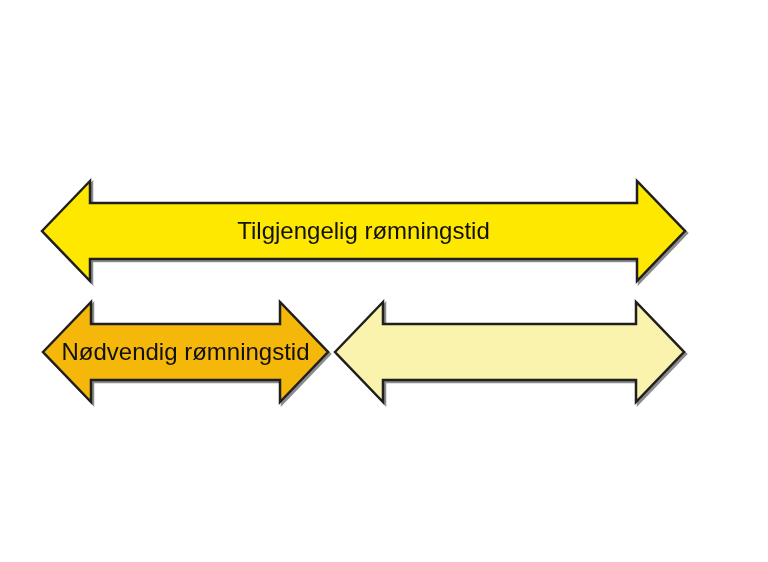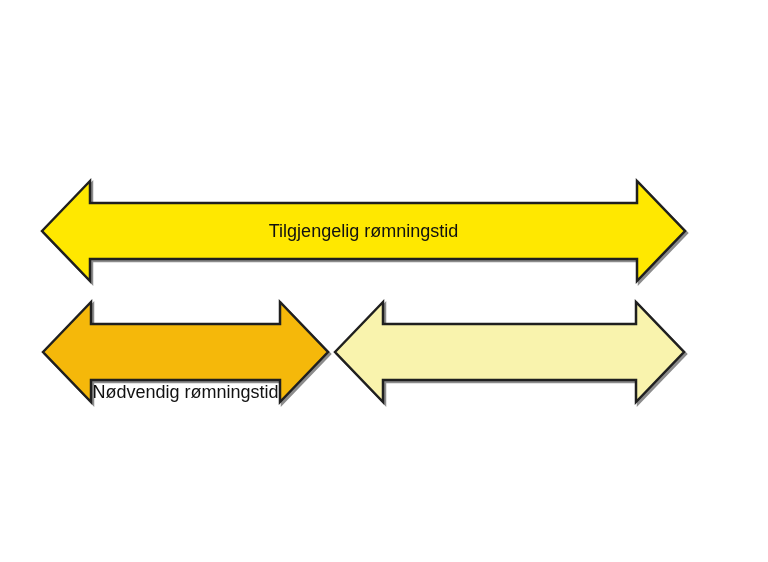--- a/index.html
+++ b/index.html
@@ -25,21 +25,21 @@
     stroke-width: 2.5;
     stroke-linejoin: miter;
     filter: drop-shadow(2px 2.5px 0.5px rgba(0,0,0,0.45));
   }
   .arrow-label {
     position: absolute;
     display: flex;
     align-items: center;
     justify-content: center;
     text-align: left;
-    font-size: 18px;
+    font-size: 24px;
     line-height: 1;
     color: var(--text, #111111);
     white-space: nowrap;
     pointer-events: none;
   }
 </style>
 </head>
 <body>
 
 <div class="canvas">
@@ -48,16 +48,16 @@
 
     <polygon class="arrow" points="42,231 90,181 90,203 637,203 637,181 685,231 637,281 637,259 90,259 90,281" fill="#ffe800"></polygon>
 
     <polygon class="arrow" points="43,352 91,302 91,324 280,324 280,302 328,352 280,402 280,380 91,380 91,402" fill="#f5b80a"></polygon>
 
     <polygon class="arrow" points="335,352 383,302 383,324 636,324 636,302 684,352 636,402 636,380 383,380 383,402" fill="#f9f3ad"></polygon>
   </svg>
 
   <div class="arrow-label" style="left:42px; top:203px; width:643px; height:56px;">Tilgjengelig rømningstid</div>
 
-  <div class="arrow-label" style="left:43px; top:324px; width:285px; height:56px;margin-top:40px;">Nødvendig rømningstid</div>
+  <div class="arrow-label" style="left:43px; top:324px; width:285px; height:56px;">Nødvendig rømningstid</div>
 
 
 </div>
 
 </body></html>

